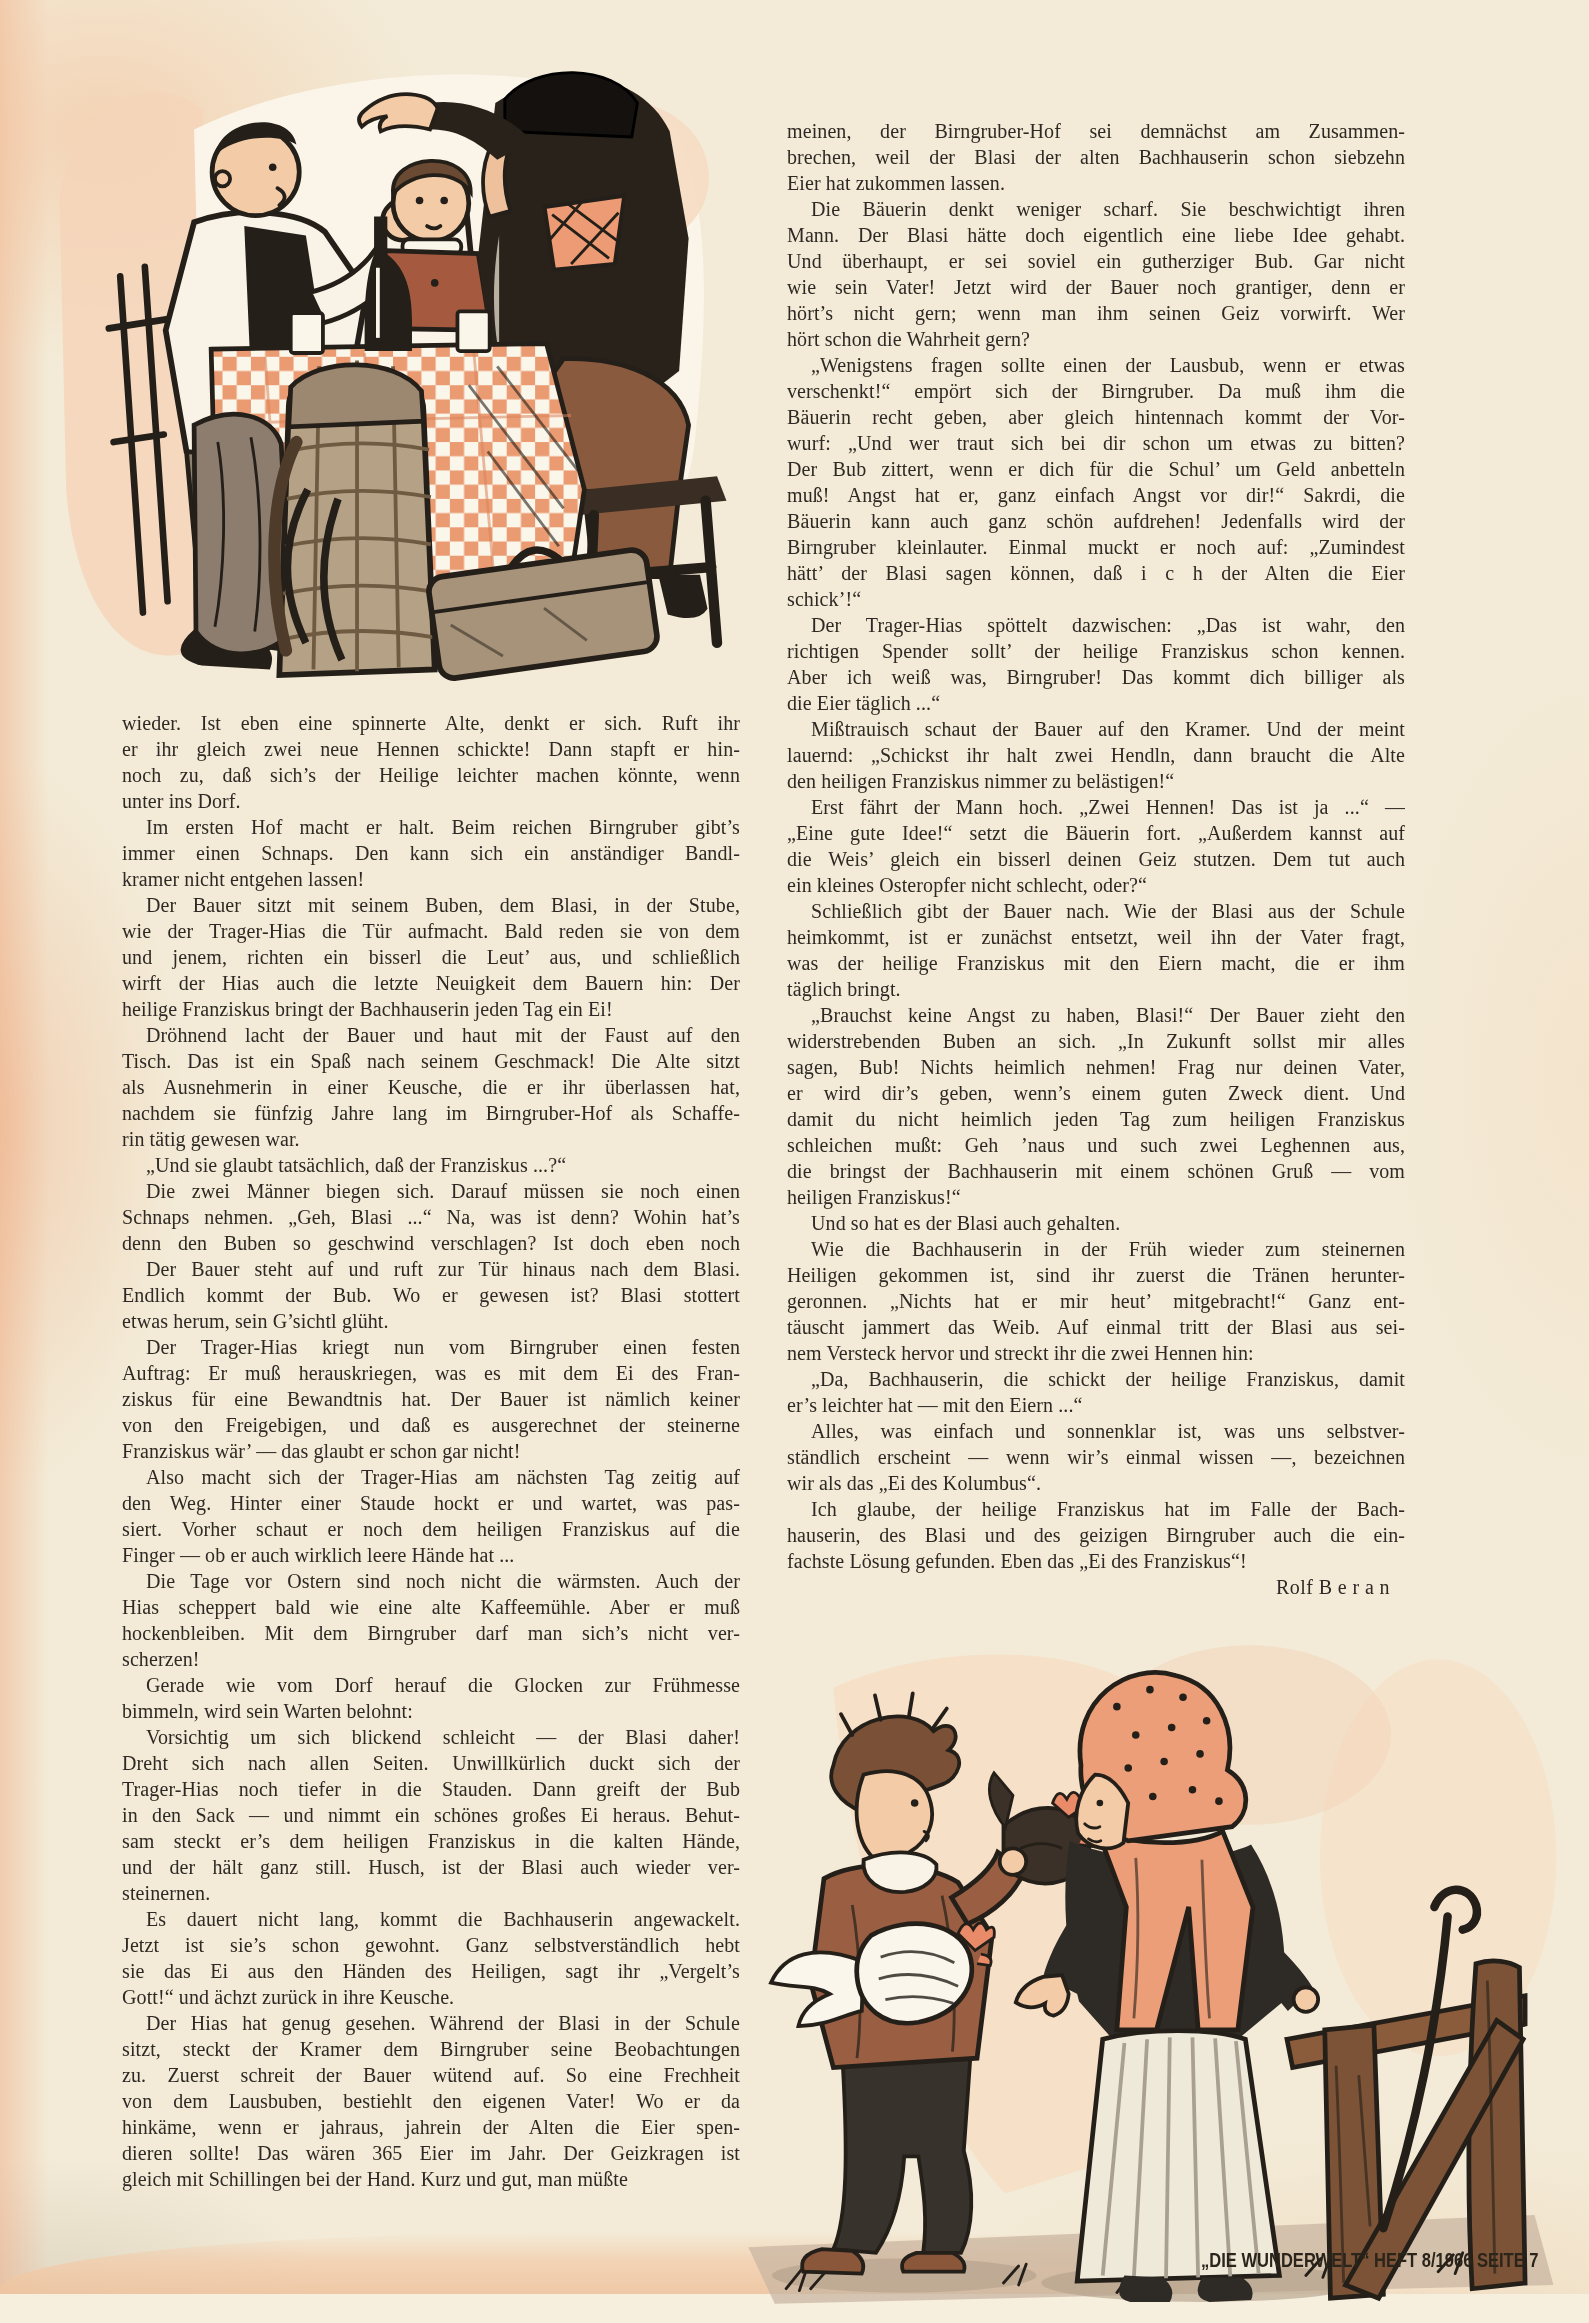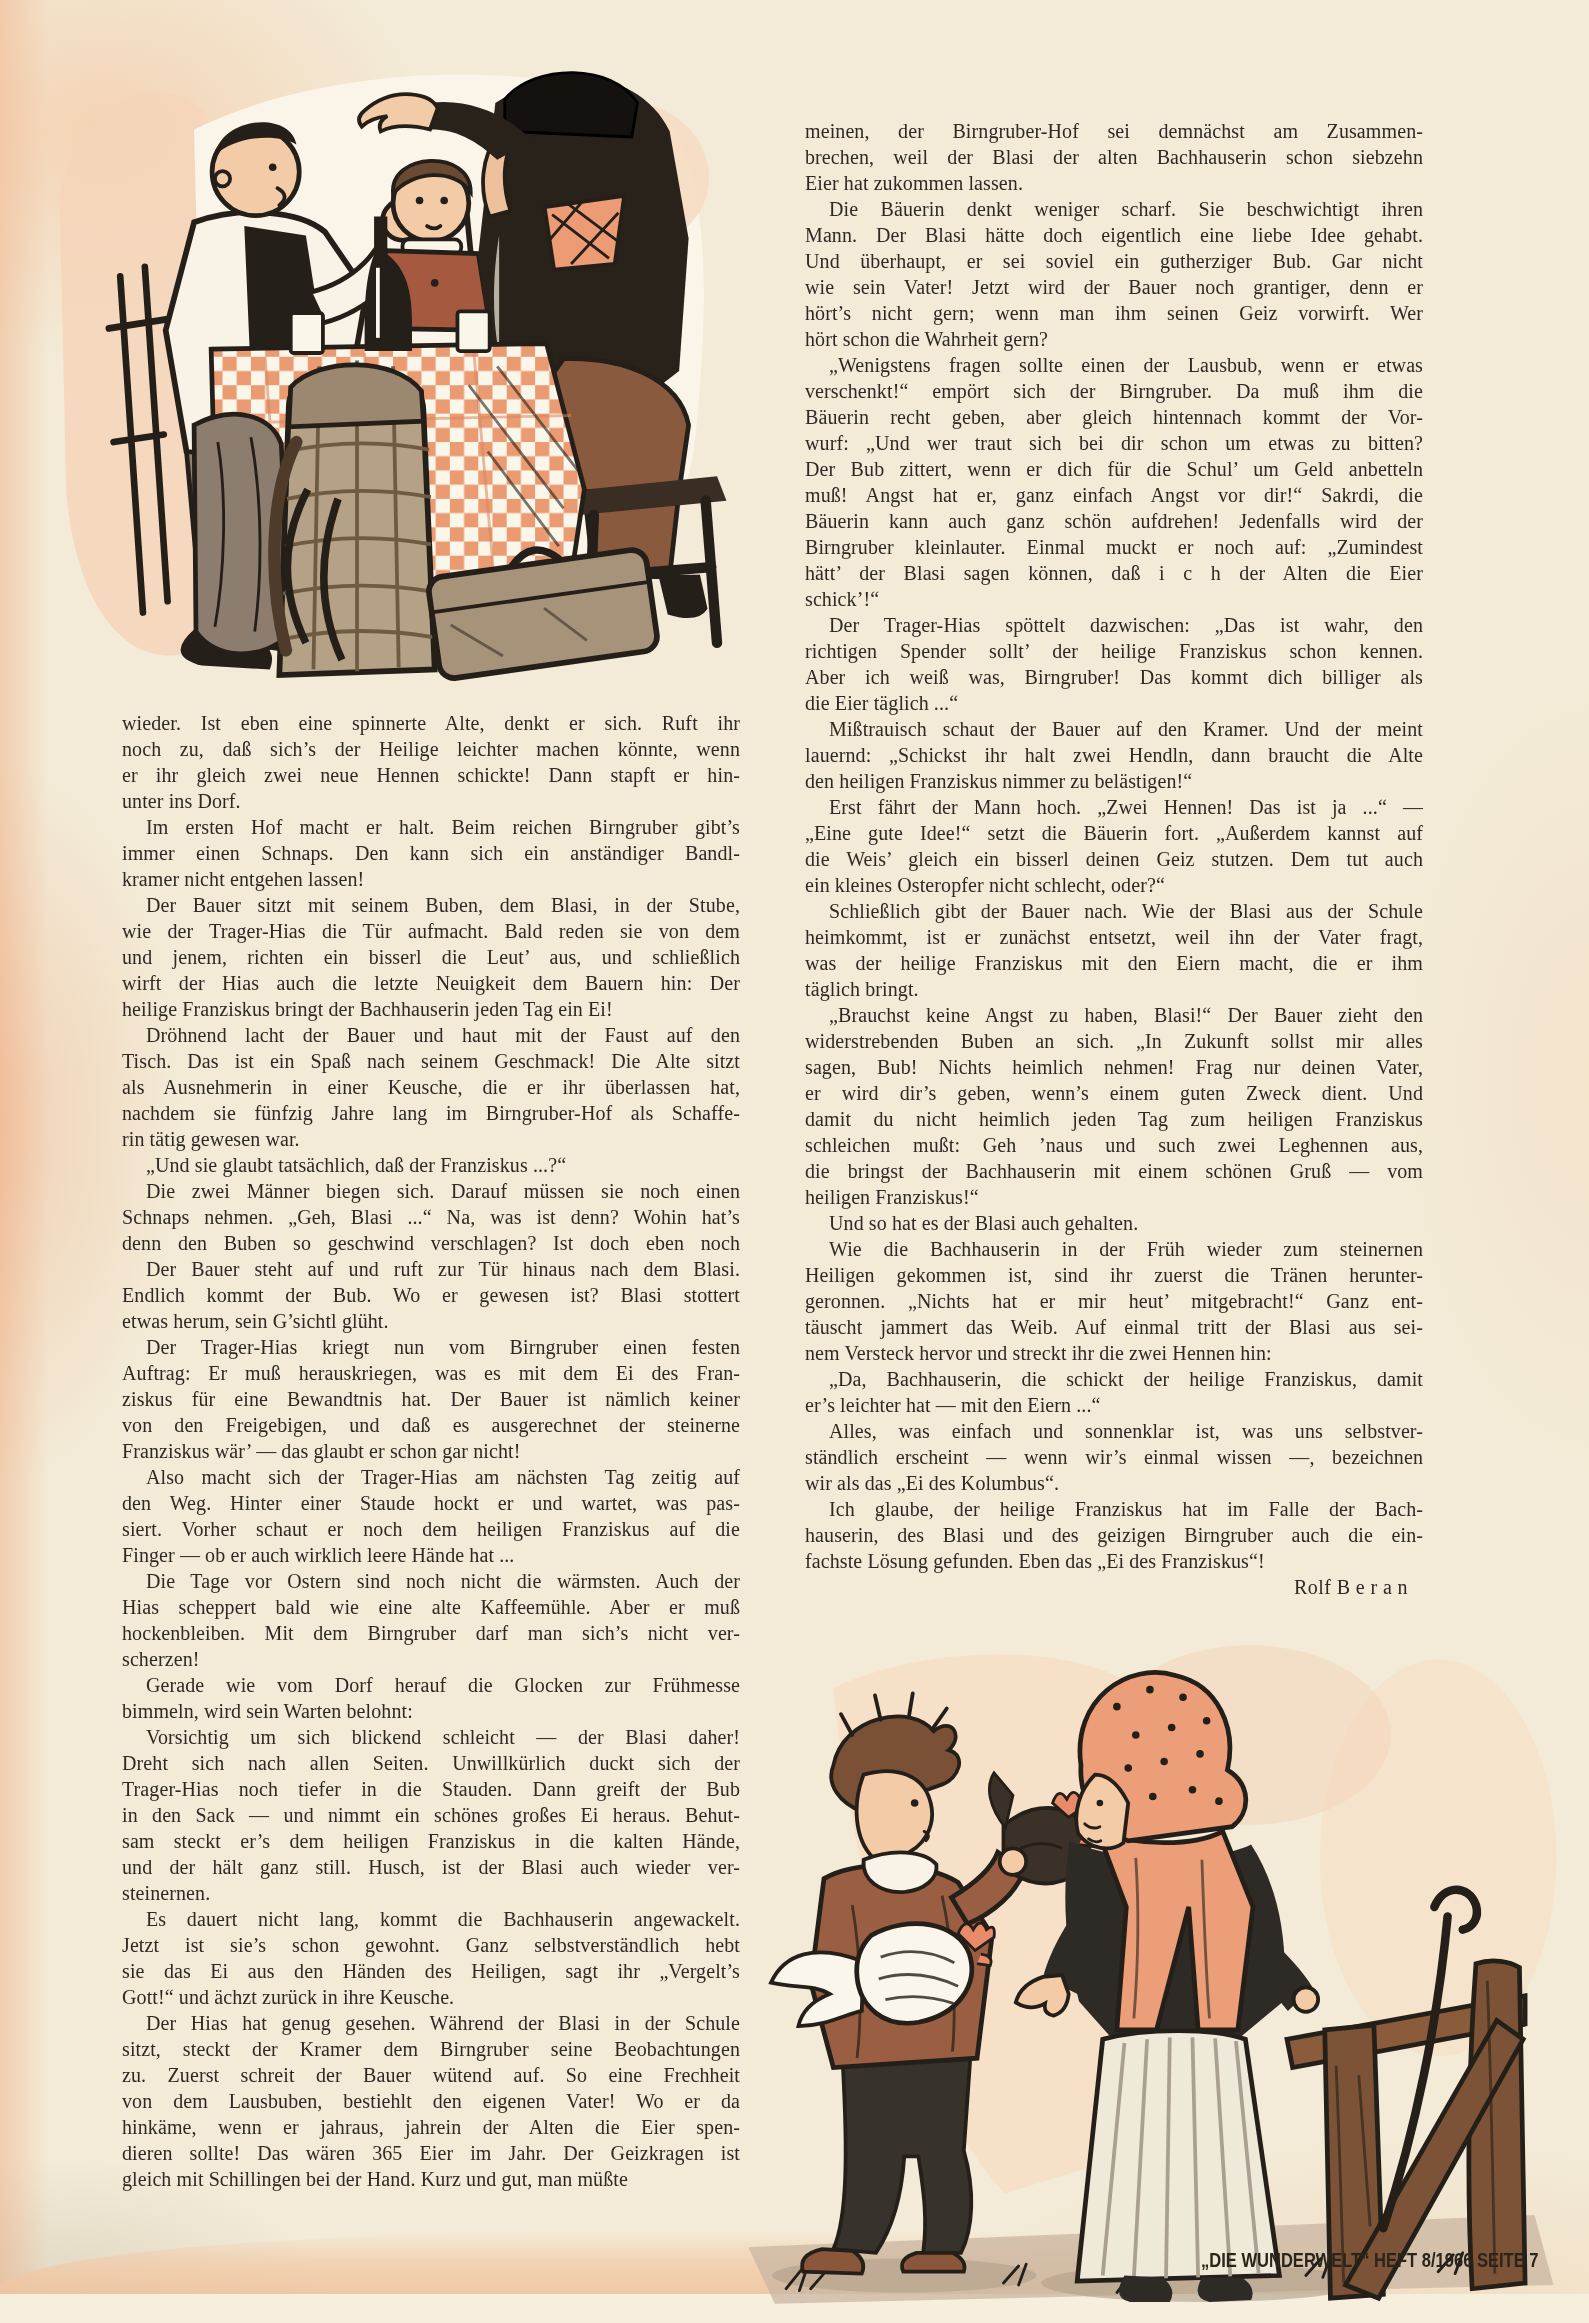--- a/index.html
+++ b/index.html
@@ -18,21 +18,21 @@
     font-family:"Liberation Serif", serif;
     color:#2e2924;
   }
   .col{
     position:absolute;
     width:618px;
     font-size:20px;
     letter-spacing:0.1px;
   }
   .col-left{left:122px;top:710px;}
-  .col-right{left:805px;top:118px;}
+  .col-right{left:787px;top:118px;}
   .line{
     height:26px;line-height:26px;
     text-align:justify;
     text-align-last:justify;
     -moz-text-align-last:justify;
     overflow:hidden;
     white-space:nowrap;
   }
   .line.last{text-align-last:left;-moz-text-align-last:left;white-space:normal;}
   .line.indent{text-indent:24px;}
@@ -158,22 +158,22 @@
     <g transform="rotate(-8 515 600)">
       <rect x="402" y="548" width="232" height="108" rx="16" fill="#a7927a" stroke="#241f19" stroke-width="6"></rect>
       <line x1="402" y1="584" x2="634" y2="584" stroke="#241f19" stroke-width="4"></line>
       <path d="M492,548 q26,-28 52,0" fill="none" stroke="#241f19" stroke-width="8"></path>
       <path d="M420,600 L470,640 M520,596 L560,636" stroke="#241f19" stroke-width="3" opacity=".5"></path>
     </g>
   </svg>
 
   <div class="col col-left">
       <div class="line">wieder. Ist eben eine spinnerte Alte, denkt er sich. Ruft ihr</div>
+      <div class="line">er ihr gleich zwei neue Hennen schickte! Dann stapft er hin-</div>
       <div class="line">noch zu, daß sich’s der Heilige leichter machen könnte, wenn</div>
-      <div class="line">er ihr gleich zwei neue Hennen schickte! Dann stapft er hin-</div>
       <div class="line last">unter ins Dorf.</div>
       <div class="line indent">Im ersten Hof macht er halt. Beim reichen Birngruber gibt’s</div>
       <div class="line">immer einen Schnaps. Den kann sich ein anständiger Bandl-</div>
       <div class="line last">kramer nicht entgehen lassen!</div>
       <div class="line indent">Der Bauer sitzt mit seinem Buben, dem Blasi, in der Stube,</div>
       <div class="line">wie der Trager-Hias die Tür aufmacht. Bald reden sie von dem</div>
       <div class="line">und jenem, richten ein bisserl die Leut’ aus, und schließlich</div>
       <div class="line">wirft der Hias auch die letzte Neuigkeit dem Bauern hin: Der</div>
       <div class="line last">heilige Franziskus bringt der Bachhauserin jeden Tag ein Ei!</div>
       <div class="line indent">Dröhnend lacht der Bauer und haut mit der Faust auf den</div>

